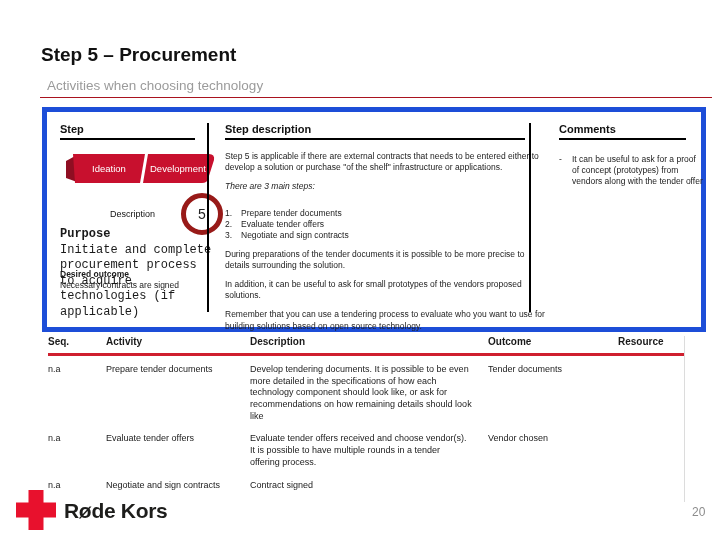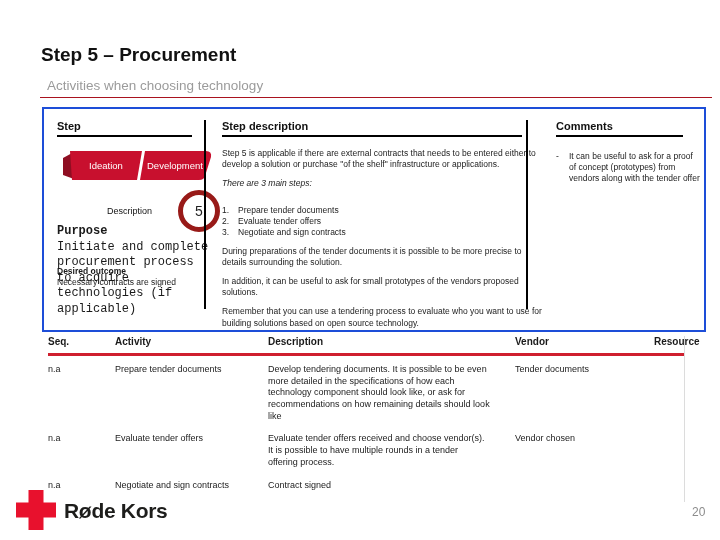--- a/index.html
+++ b/index.html
@@ -6,21 +6,21 @@
   html,body { background:#fff; }
   body { font-family:"Liberation Sans", sans-serif; color:#1a1a1a; }
   .slide { position:relative; width:720px; height:540px; background:#ffffff; overflow:hidden; }
 
   
   .title { position:absolute; left:41px; top:44px; font-size:19px; font-weight:700; color:#111; }
   .subtitle { position:absolute; left:47px; top:78px; font-size:13.5px; color:#9b9b9b; }
   .subtitle-rule { position:absolute; left:40px; top:97px; width:672px; height:1px; background:#a9131f; }
 
   
-  .panel { position:absolute; left:42px; top:107px; width:664px; height:225px; border:2px solid #1d4ed8; background:#fff; }
+  .panel { position:absolute; left:42px; top:107px; width:664px; height:225px; border:5px solid #1d4ed8; background:#fff; }
   .col-heading { font-size:11px; font-weight:700; color:#111; padding-bottom:3px; border-bottom:2px solid #000; }
   .divider { position:absolute; top:11px; width:2px; height:189px; background:#000; }
   .divider-1 { left:160px; }
   .divider-2 { left:482px; }
 
   .step-col { position:absolute; left:13px; top:11px; width:140px; }
   .step-col .col-heading { width:135px; }
   .ribbon { position:absolute; left:6px; top:30px; width:152px; height:31px; }
   .ribbon text { fill:#fff; font-family:"Liberation Sans", sans-serif; font-size:9.5px; }
   .proc-row { position:absolute; left:0; top:78px; width:160px; }
@@ -37,21 +37,21 @@
   .steps-list { margin-bottom:8px; }
   .steps-list .step-li { display:grid; grid-template-columns:16px 1fr; }
   .desc-body p.no-gap { margin-bottom:16px;font-style:italic; }
 
   .comments-col { position:absolute; left:512px; top:11px; width:146px; }
   .comments-col .col-heading { width:127px; }
   .comment { margin-top:14px; display:grid; grid-template-columns:13px 1fr; font-size:8.5px; line-height:1.3; color:#222; }
 
   
   .table-wrap { position:absolute; left:48px; top:336px; width:637px; border-right:1px solid #dcdcdc; padding-right:0; }
-  .t-grid { display:grid; grid-template-columns:50px 136px 230px 122px 99px; column-gap:17px; }
+  .t-grid { display:grid; grid-template-columns:50px 136px 230px 122px 99px; column-gap:8px; }
   .t-head { font-size:10px; font-weight:700; padding-bottom:6px; }
   .t-head > div { padding-right:6px; }
   .red-rule { height:3px; background:#cf1f2e; margin-bottom:8px; }
   .t-row { font-size:9px; line-height:1.3; margin-bottom:11px; }
   .t-row > div { padding-right:8px; color:#222; }
 
   
   .logo { position:absolute; left:16px; top:490px; width:40px; height:40px; }
   .logo-text { position:absolute; left:64px; top:499px; font-size:21px; font-weight:700; color:#1d1d1b; letter-spacing:-0.3px; }
   .page-num { position:absolute; left:692px; top:505px; font-size:12px; color:#8c8c8c; }
@@ -130,21 +130,21 @@
         <span>It can be useful to ask for a proof of concept (prototypes) from vendors along with the tender offer</span>
       </div>
     </div>
   </div>
 
   <div class="table-wrap">
     <div class="t-grid t-head">
       <div>Seq.</div>
       <div>Activity</div>
       <div>Description</div>
-      <div>Vendor</div>
+      <div>Outcome</div>
       <div>Resource</div>
     </div>
     <div class="red-rule"></div>
 
     <div class="t-grid t-row">
       <div>n.a</div>
       <div>Prepare tender documents</div>
       <div>Develop tendering documents. It is possible to be even more detailed in the specifications of how each technology component should look like, or ask for recommendations on how remaining details should look like</div>
       <div>Tender documents</div>
       <div></div>

